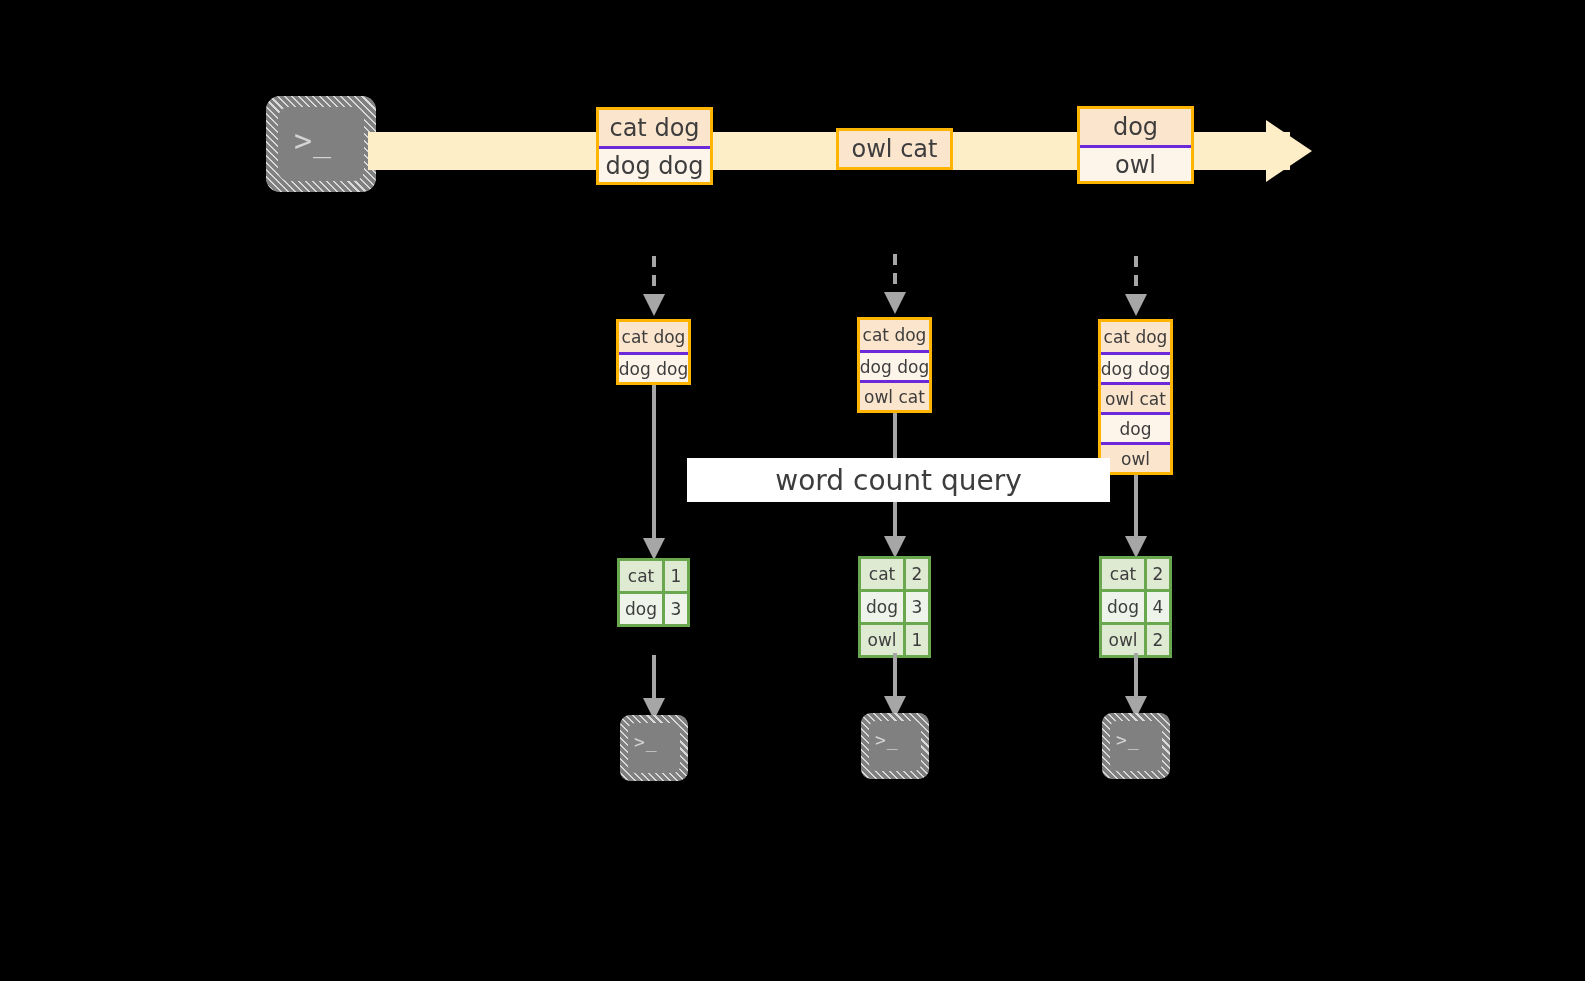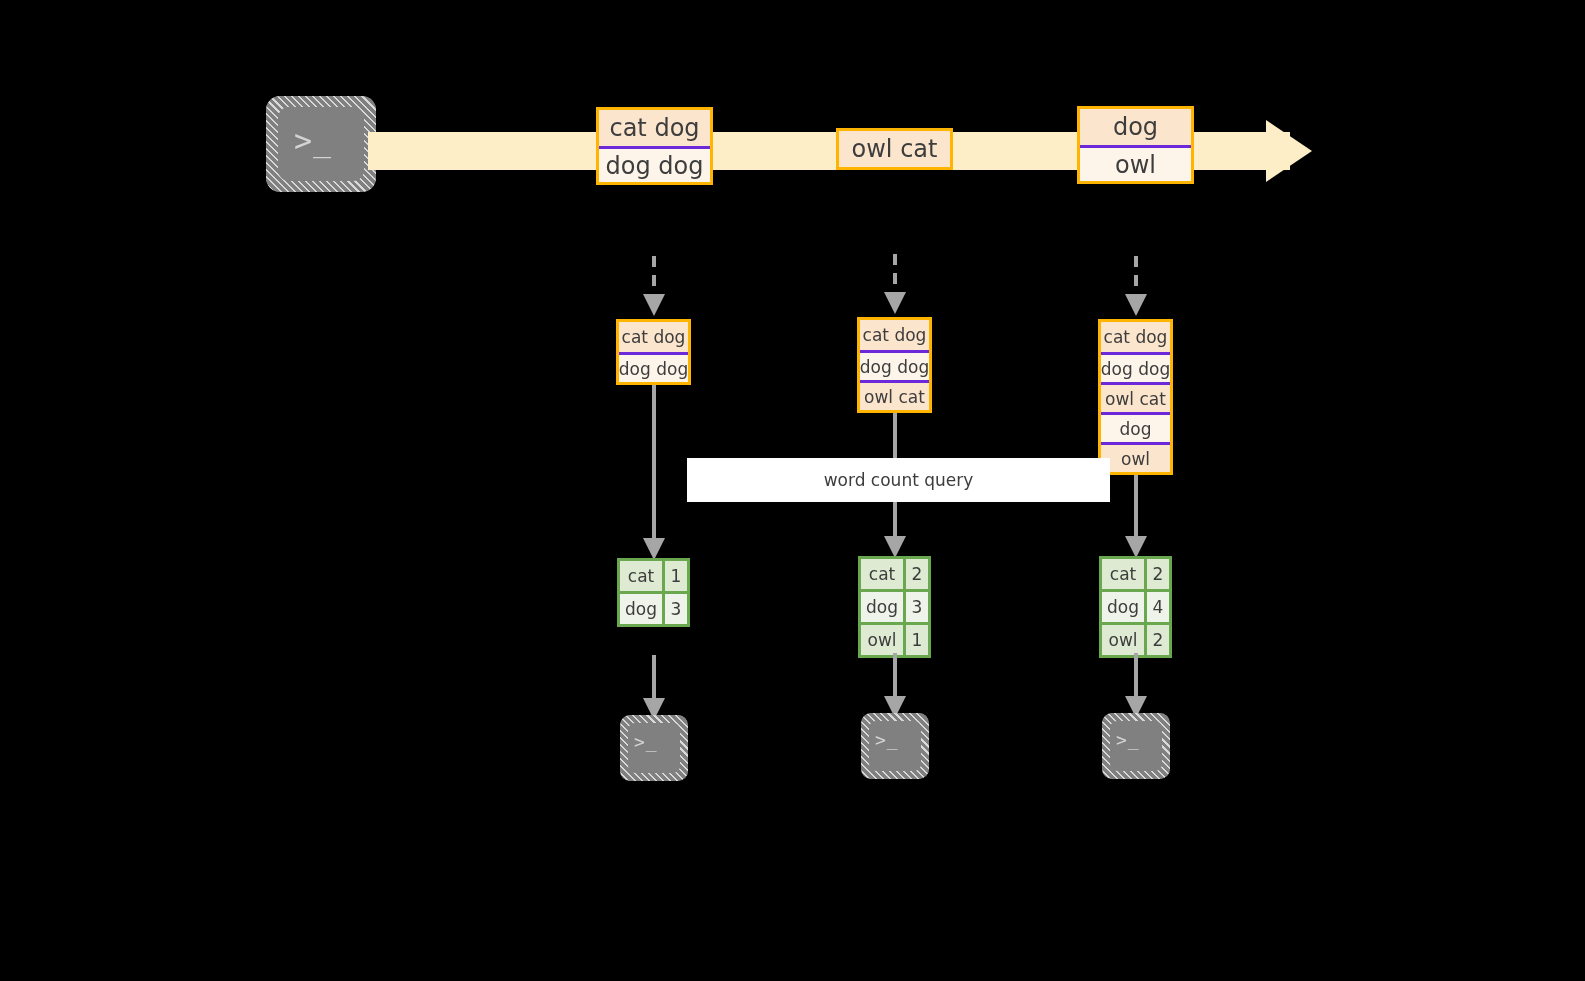--- a/index.html
+++ b/index.html
@@ -197,21 +197,21 @@
     left: 687px;
     top: 458px;
     width: 423px;
     height: 44px;
     background: #ffffff;
     display: flex;
     align-items: center;
     justify-content: center;
   }
   #query-label span {
-    font-size: 17px;
+    font-size: 28px;
     color: #3d3d3d;
     white-space: nowrap;
   }
 </style>
 </head>
 <body>
 
 <div id="stage">
 
   <div class="terminal" id="term-src">

